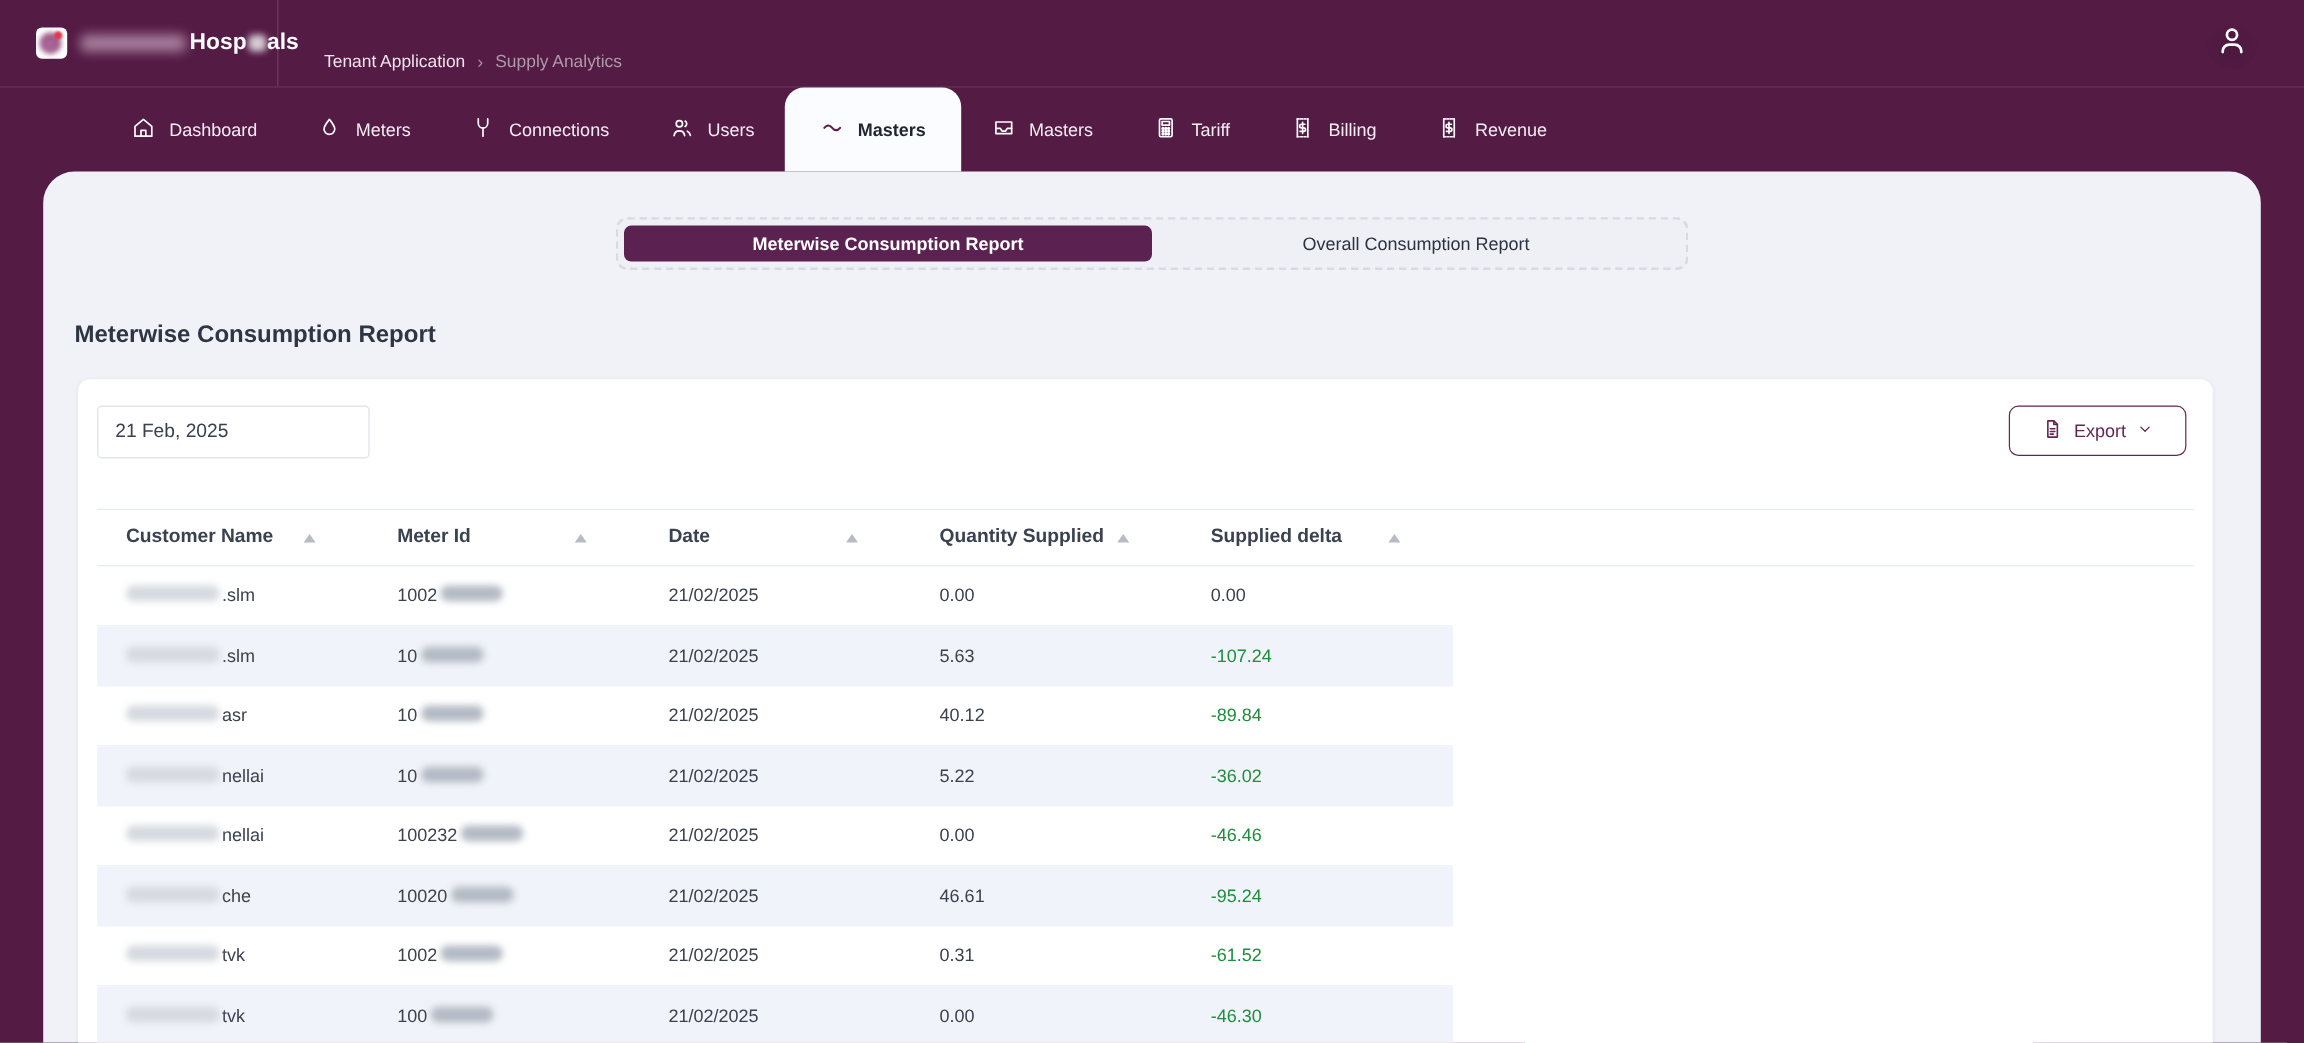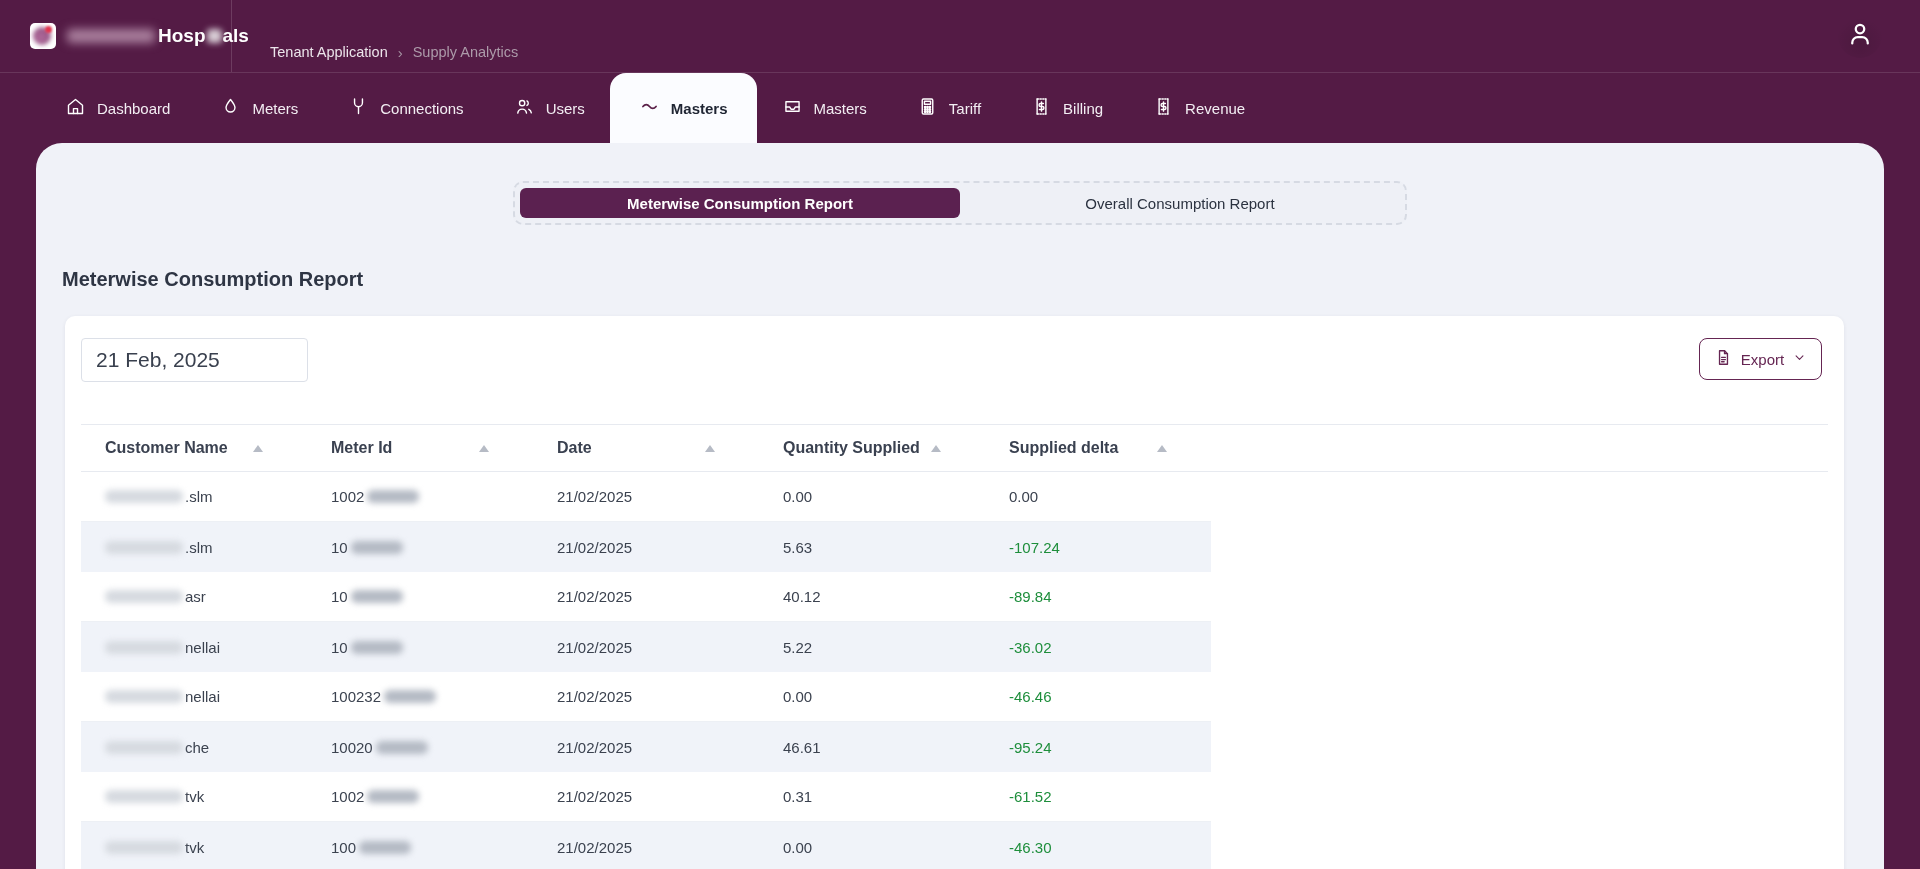--- a/index.html
+++ b/index.html
@@ -23,21 +23,21 @@
   .header-divider { width:1px; height:72px; background:rgba(255,255,255,0.15); }
   .breadcrumb { margin-left:38px; font-size:14.5px; display:flex; align-items:center; gap:10px;margin-top:32px; }
   .crumb-parent { color:#ece5eb; }
   .crumb-sep { color:#a593a2; font-size:15px; }
   .crumb-current { color:#ad9baa; }
   .profile-btn { position:absolute; right:38px; top:14px; width:44px; height:44px; border-radius:50%;
                  display:flex; align-items:center; justify-content:center; cursor:pointer;
                  background:radial-gradient(circle at 50% 65%, rgba(0,0,0,0.10), rgba(0,0,0,0) 70%); }
 
   
-  .navbar { height:71px; border-top:1px solid rgba(255,255,255,0.12); display:flex; align-items:stretch; padding-left:40px; }
+  .navbar { height:71px; border-top:1px solid rgba(255,255,255,0.12); display:flex; align-items:stretch; padding-left:84px; }
   .nav-tab { display:flex; align-items:center; gap:11px; padding:0 25px; color:#f3eef3; font-size:15px; cursor:pointer; white-space:nowrap; }
   .nav-tab svg { width:21px; height:21px; stroke:#fff; fill:none; stroke-width:1.6; stroke-linecap:round; stroke-linejoin:round; }
   .nav-tab.active { background:#fbfcff; border-radius:16px 16px 0 0; color:#1f2533; font-weight:bold; padding:0 29px; }
   .nav-tab.active svg { stroke:#5a2048; stroke-width:2; }
 
   
   .panel { position:absolute; left:36px; right:36px; top:143px; bottom:0;
            background:#f0f2f8; border-radius:26px 26px 0 0; overflow:hidden; }
 
   .segmented { width:894px; height:44px; margin:38px auto 0; border:2px dashed #d6dae3; border-radius:10px;
@@ -45,36 +45,36 @@
   .segment { flex:1; display:flex; align-items:center; justify-content:center; font-size:15px; color:#2b3240;
              cursor:pointer; border-radius:6px; }
   .segment.active { background:#5b2150; color:#fff; font-weight:bold; }
 
   .page-title { margin:43px 0 0 26px; font-size:20px; font-weight:bold; color:#2e3544; }
 
   .card { margin:25px 40px 0 29px; background:#ffffff; border-radius:10px;
           box-shadow:0 1px 4px rgba(20,30,60,0.07); padding:22px 16px 0 16px; height:620px; }
   .card-toolbar { display:flex; justify-content:space-between; align-items:flex-start; }
   .date-input { width:227px; height:44px; border:1px solid #dce0e8; border-radius:4px; background:#fff;
-                font-family:"Liberation Sans", sans-serif; font-size:21px; color:#39404e; padding-left:14px; outline:none; }
-  .export-btn { width:123px; height:42px; margin-right:6px; border:1.5px solid #652552; border-radius:8px; background:#fff;
+                font-family:"Liberation Sans", sans-serif; font-size:16px; color:#39404e; padding-left:14px; outline:none; }
+  .export-btn { width:148px; height:42px; margin-right:6px; border:1.5px solid #652552; border-radius:8px; background:#fff;
                 display:flex; align-items:center; justify-content:center; gap:8px; color:#652552; font-size:15px;
                 cursor:pointer; font-family:"Liberation Sans", sans-serif; }
   .export-btn svg { stroke:#652552; fill:none; stroke-width:1.7; stroke-linecap:round; stroke-linejoin:round; }
 
   
   .table-wrap { margin-top:42px; }
   .thead { display:flex; height:48px; align-items:center; border-top:1px solid #e7eaf0; border-bottom:1px solid #e7eaf0; }
   .th { width:226px; display:flex; align-items:center; padding-left:24px; font-size:16px; font-weight:bold; color:#3a4150; cursor:pointer; }
   .sort-tri { margin-left:auto; margin-right:44px; width:0; height:0;
               border-left:5.5px solid transparent; border-right:5.5px solid transparent; border-bottom:7px solid #b6bbc5; }
   .tbody { width:1130px; }
   .tr { display:flex; height:50px; align-items:center; border-bottom:1px solid #edf0f5; }
   .tr:nth-child(even) { background:#f0f3f9; border-bottom:none; }
-  .td { width:226px; padding-left:24px; font-size:15px; color:#3b424f; display:flex; align-items:center; }
+  .td { width:226px; padding-left:24px; font-size:15px; color:#3b424f; display:flex; }
   .td.green { color:#1e8e3c; }
   .redact-name { width:78px; height:13px; background:#d6dae0; filter:blur(3px); border-radius:6px; display:inline-block; margin-right:2px; }
   .redact-meter { width:52px; height:13px; background:#b4bac4; filter:blur(3px); border-radius:6px; display:inline-block; margin-left:3px; }
 </style>
 </head>
 <body>
 
 <div class="header">
   <div class="brand">
     <div class="logo">

